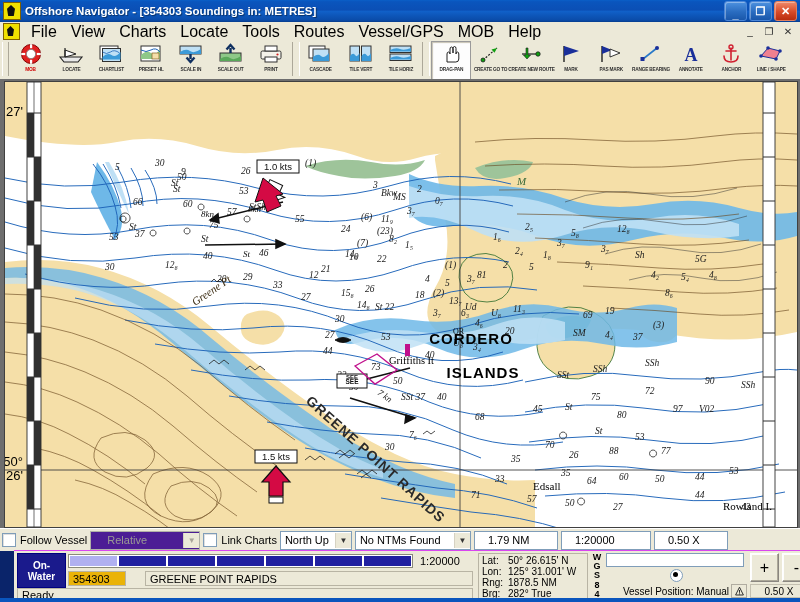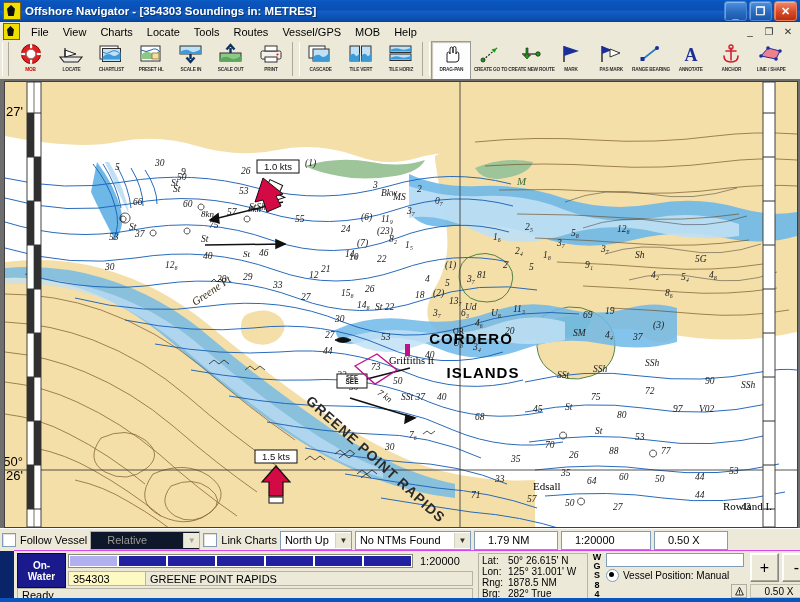--- a/index.html
+++ b/index.html
@@ -49,21 +49,21 @@
     border-bottom:1px solid #d7d3c4;
   }
   .menu-appicon{
     width:15px;height:15px;margin:0 4px 0 3px;background:#f0e000;border:1px solid #806000;
     position:relative;flex:none;
   }
   .menu-appicon:after{
     content:"";position:absolute;left:3px;top:2px;width:7px;height:10px;background:#101010;
     clip-path:polygon(50% 0,100% 35%,85% 100%,15% 100%,0 35%);
   }
-  .menu-item{padding:2px 7px;color:#000;font-size:11px;white-space:nowrap;cursor:default;}
+  .menu-item{padding:2px 7px;color:#000;font-size:16px;white-space:nowrap;cursor:default;}
 
   
   .toolbar{
     position:absolute;left:0;top:41px;width:800px;height:38px;
     background:#ece9d8;border-bottom:1px solid #aca899;
     display:flex;align-items:flex-start;
   }
   .tbar-grip{width:5px;height:34px;margin:1px 2px 0 2px;flex:none;
     border-left:1px solid #fff;border-right:1px solid #aca899;}
   .tool{
@@ -100,21 +100,21 @@
   }
   .chk{display:flex;align-items:center;gap:4px;font-size:11px;color:#000;white-space:nowrap;}
   .chk .box{
     width:12px;height:12px;background:#fff;border:1px solid #7f9db9;
     box-shadow:inset 1px 1px 0 #dfdfdf;flex:none;
   }
   .combo{
     height:17px;background:#fff;border:1px solid #7f9db9;display:flex;align-items:center;
     padding-left:4px;font-size:11px;color:#000;white-space:nowrap;position:relative;
   }
-  .combo.disabled{background:#0f172a;color:#9a9a94;border-color:#b0b0a8;padding-left:16px;}
+  .combo.disabled{background:#4c1d95;color:#9a9a94;border-color:#b0b0a8;padding-left:16px;}
   .combo .arrow{
     width:15px;height:15px;margin-left:auto;background:#ece9d8;border-left:1px solid #d6d2c2;
     display:flex;align-items:center;justify-content:center;font-size:8px;color:#333;flex:none;
   }
   .combo.disabled .arrow{color:#a8a49a;}
   .rdfield{
     height:17px;background:#fff;border:1px solid #7f9db9;display:flex;align-items:center;
     padding:0 13px;font-size:11px;color:#000;white-space:nowrap;
   }
 
@@ -128,22 +128,22 @@
     background:#1a1a8c;color:#fff;font-size:10px;font-weight:bold;line-height:11px;
     display:flex;flex-direction:column;align-items:center;justify-content:center;
     border:1px solid #000080;text-align:center;
   }
   .progwrap{position:absolute;left:54px;top:3px;width:345px;height:14px;
     background:#fff;border:1px solid #8a8a7a;display:flex;gap:2px;padding:1px;box-sizing:border-box;}
   .pseg{flex:1;background:#2020a0;}
   .pseg.lite{background:#b0b0f0;}
   .scaletext{position:absolute;left:406px;top:4px;font-size:11px;color:#000;}
   .chartid{
-    position:absolute;left:54px;top:20px;width:92px;height:15px;
-    border:1px solid #b8b4a4;background:#fef9c3;font-size:11px;
+    position:absolute;left:54px;top:20px;width:58px;height:15px;
+    border:1px solid #b8b4a4;background:#eab308;font-size:11px;
     display:flex;align-items:center;padding-left:4px;box-sizing:border-box;
   }
   .chartname{
     position:absolute;left:131px;top:20px;width:328px;height:15px;
     border:1px solid #b8b4a4;background:#ece9d8;font-size:11px;
     display:flex;align-items:center;padding-left:4px;box-sizing:border-box;
   }
   .readybar{
     position:absolute;left:3px;top:37px;width:456px;height:14px;
     border:1px solid #b8b4a4;background:#ece9d8;font-size:11px;
@@ -155,21 +155,21 @@
   }
   .ll-row{display:flex;font-size:10px;line-height:11px;color:#000;}
   .ll-k{width:26px;flex:none;}
   .ll-v{white-space:nowrap;}
   .datumv{
     position:absolute;left:576px;top:2px;width:14px;height:46px;
     font-size:9px;line-height:9.2px;text-align:center;color:#000;font-weight:bold;
   }
   .vesselbox{position:absolute;left:592px;top:2px;width:140px;height:46px;}
   .vfield{width:138px;height:14px;background:#fff;border:1px solid #7f9db9;box-sizing:border-box;}
-  .vradio{display:flex;align-items:center;gap:4px;margin-top:2px;font-size:10px;color:#000;}
+  .vradio{display:flex;align-items:center;gap:4px;margin-top:2px;font-size:10px;color:#000;flex-direction:column;}
   .radio{
     width:11px;height:11px;border-radius:50%;background:#fff;border:1px solid #7f9db9;
     position:relative;flex:none;
   }
   .radio:after{content:"";position:absolute;left:2px;top:2px;width:5px;height:5px;border-radius:50%;background:#000;}
   .datumwarn{
     width:122px;height:13px;margin-top:19px;background:#ece9d8;border:1px solid #c4c0b0;
     font-size:10px;color:#ffd800;display:flex;align-items:center;justify-content:center;
     box-sizing:border-box;text-shadow:0 0 1px #b09000;font-style:italic;
   }

